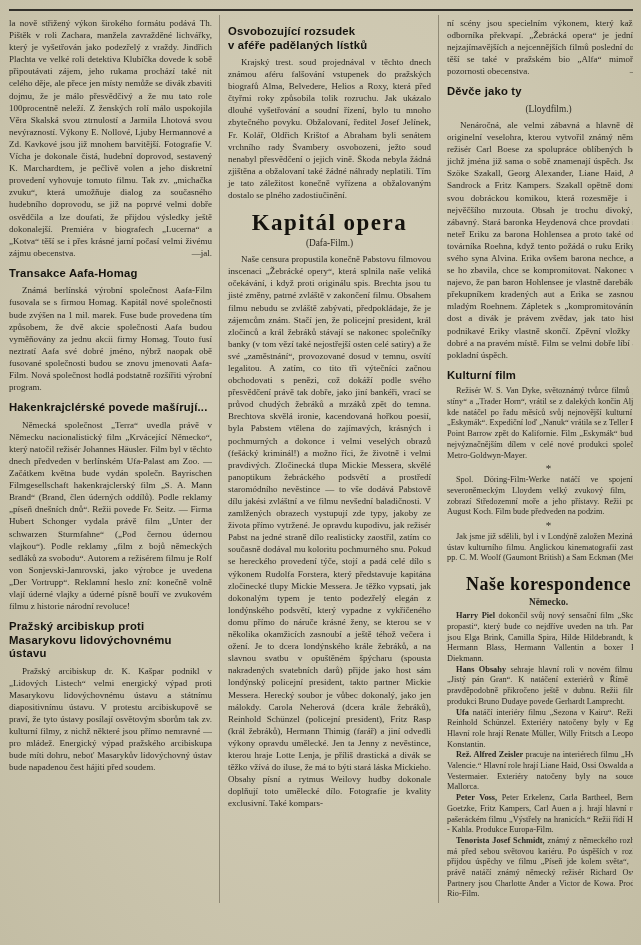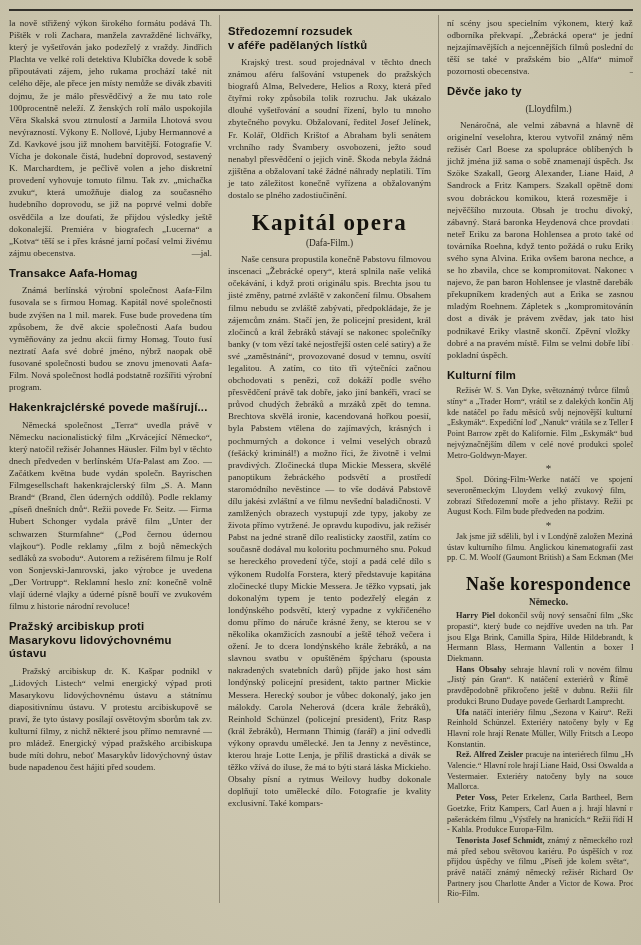--- a/index.html
+++ b/index.html
@@ -67,21 +67,21 @@
         <p class="para noindent">la nově střižený výkon širokého formátu podává Th. Pištěk v roli Zachara, manžela zavražděné lichvářky, který je vyšetřován jako podezřelý z vraždy. Jindřich Plachta ve velké roli detektiva Klubíčka dovede k sobě připoutávati zájem, jeho rukama prochází také nit celého děje, ale přece jen místy nemůže se divák zbaviti dojmu, že je málo přesvědčivý a že mu tato role 100procentně neleží. Z ženských rolí málo uspokojila Věra Skalská svou ztrnulostí a Jarmila Lhotová svou nevýrazností. Výkony E. Nollové, Ljuby Hermannové a Zd. Kavkové jsou již mnohem barvitější. Fotografie V. Vícha je dokonale čistá, hudební doprovod, sestavený K. Marchardtem, je pečlivě volen a jeho diskretní provedení vyhovuje tomuto filmu. Tak zv. „michačka zvuku“, která umožňuje dialog za současného hudebního doprovodu, se již na poprvé velmi dobře osvědčila a lze doufati, že přijdou výsledky ještě dokonalejší. Premiéra v biografech „Lucerna“ a „Kotva“ těší se i přes krásné jarní počasí velmi živému zájmu obecenstva.<span class="sign">—jal.</span></p>
         <h3 class="sechead">Transakce Aafa-Homag</h3>
         <p class="para">Známá berlínská výrobní společnost Aafa-Film fusovala se s firmou Homag. Kapitál nové společnosti bude zvýšen na 1 mil. marek. Fuse bude provedena tím způsobem, že dvě akcie společnosti Aafa budou vyměňovány za jednu akcii firmy Homag. Touto fusí neztratí Aafa své dobré jméno, nýbrž naopak obě fusované společnosti budou se znovu jmenovati Aafa-Film. Nová společnost hodlá podstatně rozšířiti výrobní program.</p>
         <h3 class="sechead">Hakenkrajclérské povede mašírují...</h3>
         <p class="para">Německá společnost „Terra“ uvedla právě v Německu nacionalistický film „Krvácející Německo“, který natočil režisér Johannes Häusler. Film byl v těchto dnech předveden v berlínském Ufa-Palast am Zoo. — Začátkem května bude vydán společn. Bayrischen Filmgesellschaft hakenkrajclerský film „S. A. Mann Brand“ (Brand, člen úderných oddílů). Podle reklamy „píseň dnešních dnů“. Režii povede Fr. Seitz. — Firma Hubert Schonger vydala právě film „Unter der schwarzen Sturmfahne“ („Pod černou údernou vlajkou“). Podle reklamy „film z bojů německých sedláků za svobodu“. Autorem a režisérem filmu je Rolf von Sonjevski-Jamrovski, jako výrobce je uvedena „Der Vortrupp“. Reklamní heslo zní: konečně volně vlají úderné vlajky a úderné písně bouří ve zvukovém filmu z historie národní revoluce!</p>
         <h3 class="sechead">Pražský arcibiskup proti
 Masarykovu lidovýchovnému ústavu</h3>
         <p class="para">Pražský arcibiskup dr. K. Kašpar podnikl v „Lidových Listech“ velmi energický výpad proti Masarykovu lidovýchovnému ústavu a státnímu diapositivnímu ústavu. V protestu arcibiskupově se praví, že tyto ústavy posílají osvětovým sborům tak zv. kulturní filmy, z nichž některé jsou přímo nemravné — pro mládež. Energický výpad pražského arcibiskupa bude míti dohru, neboť Masarykův lidovýchovný ústav bude napadenou čest hájiti před soudem.</p>
       </div>
       <div class="col">
-        <h3 class="sechead">Středozemní rozsudek
+        <h3 class="sechead">Osvobozující rozsudek
 v aféře padělaných lístků</h3>
         <p class="para">Krajský trest. soud projednával v těchto dnech známou aféru falšování vstupenek do pražských biografů Alma, Belvedere, Helios a Roxy, která před čtyřmi roky způsobila tolik rozruchu. Jak ukázalo dlouhé vyšetřování a soudní řízení, bylo tu mnoho zbytečného povyku. Obžalovaní, ředitel Josef Jelínek, Fr. Kolář, Oldřich Krištof a Abraham byli senátem vrchního rady Švambery osvobozeni, ježto soud nenabyl přesvědčení o jejich vině. Škoda nebyla žádná zjištěna a obžalovaní také žádné náhrady neplatili. Tím je tato záležitost konečně vyřízena a obžalovaným dostalo se plného zadostiučinění.</p>
         <h2 class="headline xl">Kapitál opera</h2>
         <div class="subtitle">(Dafa-Film.)</div>
         <p class="para">Naše censura propustila konečně Pabstovu filmovou inscenaci „Žebrácké opery“, která splnila naše veliká očekávání, i když proti originálu spis. Brechta jsou tu jisté změny, patrné zvláště v zakončení filmu. Obsahem filmu nebudu se zvláště zabývati, předpokládaje, že je zájemcům znám. Stačí jen, že policejní president, král zločinců a král žebráků stávají se nakonec společníky banky (v tom vězí také nejostřejší osten celé satiry) a že své „zaměstnání“, provozované dosud v temnu, osvítí legalitou. A zatím, co tito tři výtečníci začnou obchodovati s penězi, což dokáží podle svého přesvědčení právě tak dobře, jako jiní bankéři, vrací se průvod chudých žebráků a mrzáků zpět do temna. Brechtova skvělá ironie, kacendovaná hořkou poesií, byla Pabstem vtělena do zajímavých, krásných i pochmurných a dokonce i velmi veselých obrazů (fešácký kriminál!) a možno říci, že životně i velmi pravdivých. Zločinecká tlupa Mickie Messera, skvělé panoptikum žebráckého podsvětí a prostředí staromódního nevěstince — to vše dodává Pabstově dílu jakési zvláštní a ve filmu nevšední baladičnosti. V zamlžených obrazech vystupují zde typy, jakoby ze života přímo vytržené. Je opravdu kupodivu, jak režisér Pabst na jedné straně dílo realisticky zaostřil, zatím co současně dodával mu koloritu pochmurného snu. Pokud se hereckého provedení týče, stojí a padá celé dílo s výkonem Rudolfa Forstera, který představuje kapitána zločinecké tlupy Mickie Messera. Je těžko vypsati, jak dokonalým typem je tento podezřelý elegán z londýnského podsvětí, který vypadne z vykřičeného domu přímo do náruče krásné ženy, se kterou se v několika okamžicích zasnoubí a ještě téhož večera i ožení. Je to dcera londýnského krále žebráků, a na slavnou svatbu v opuštěném špýcharu (spousta nakradených svatebních darů) přijde jako host sám londýnský policejní president, takto partner Mickie Messera. Herecký soubor je vůbec dokonalý, jako jen málokdy. Carola Neherová (dcera krále žebráků), Reinhold Schünzel (policejní president), Fritz Rasp (král žebráků), Hermann Thimig (farář) a jiní odvedli výkony opravdu umělecké. Jen ta Jenny z nevěstince, kterou hraje Lotte Lenja, je příliš drastická a divák se těžko vžívá do iluse, že má to býti stará láska Mickieho. Obsahy písní a rytmus Weilovy hudby dokonale doplňují toto umělecké dílo. Fotografie je kvality exclusivní. Také kompars-</p>
       </div>
       <div class="col">
         <p class="para noindent">ní scény jsou specielním výkonem, který každého odborníka překvapí. „Žebrácká opera“ je jedním z nejzajímavějších a nejcennějších filmů poslední doby a těší se také v pražském bio „Alfa“ mimořádné pozornosti obecenstva.<span class="sign">—jal.</span></p>
         <h3 class="sechead">Děvče jako ty</h3>
         <div class="subtitle">(Lloydfilm.)</div>

